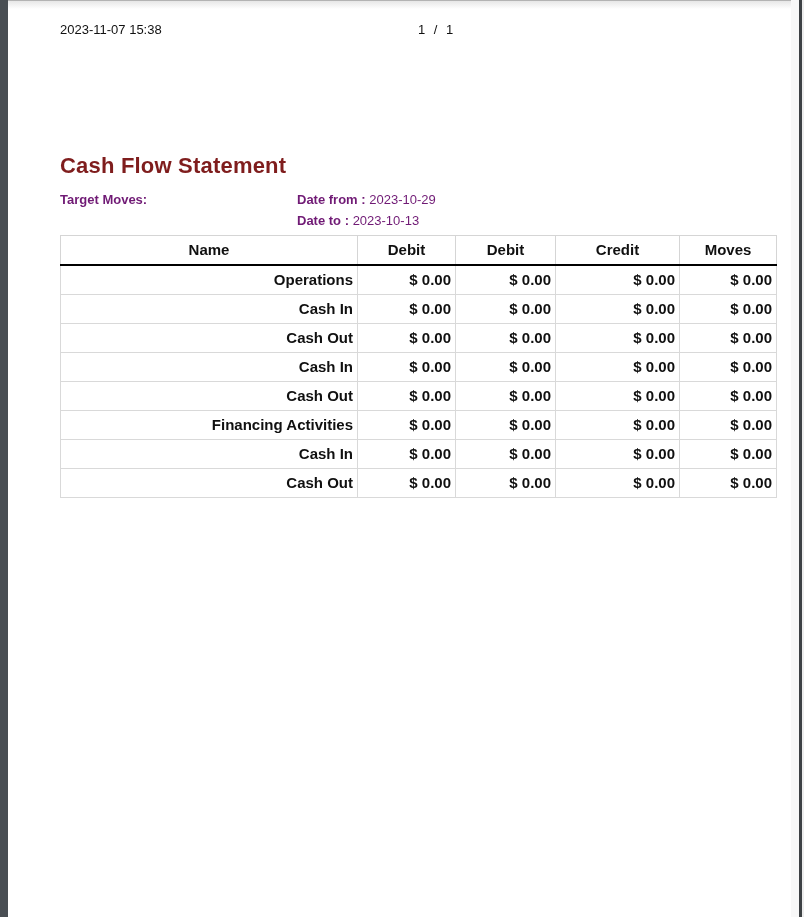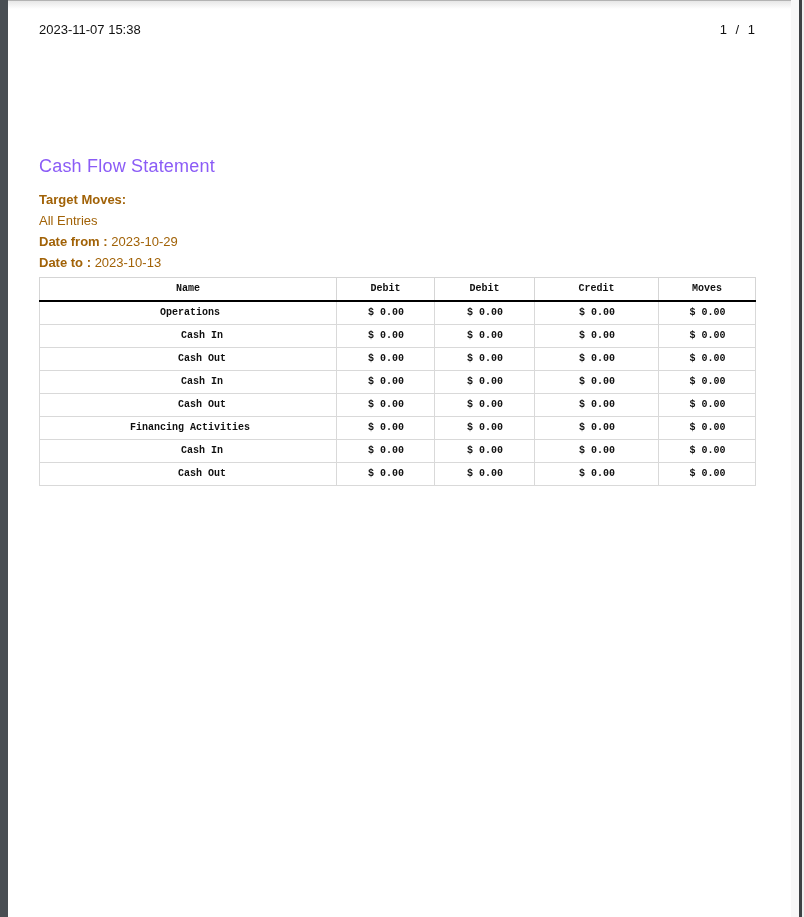--- a/index.html
+++ b/index.html
@@ -31,67 +31,66 @@
     position: absolute; left: 799px; top: 0; width: 3px; height: 917px;
     background: #3d4144;
   }
   .chrome-right-edge {
     position: absolute; left: 802px; top: 0; width: 2px; height: 917px;
     background: #ededed;
   }
 
   
   .content {
-    position: absolute; left: 39px; top: 0; width: 716px;
+    position: absolute; left: 60px; top: 0; width: 716px;
   }
 
   .doc-header {
     display: flex; align-items: baseline;
     padding-top: 22px;
     font-size: 13px; line-height: 16px; color: #111111;
   }
   .doc-header .left  { flex: 1; text-align: left; }
   .doc-header .mid   { flex: 1; text-align: center; }
-  .doc-header .right { flex: 1; text-align: right; word-spacing: 5px; }
+  .doc-header .right { flex: 1; text-align: left; word-spacing: 5px; }
 
   .report-title {
     margin: 112px 0 0 0;
-    font-size: 18px; line-height: 32px;
-    font-weight: 400; color: #8b5cf6;
+    font-size: 22px; line-height: 32px;
+    font-weight: 700; color: #7f1d1d;
     letter-spacing: 0.2px;
   }
 
   .info {
     display: flex;
     margin-top: 7px;
-    font-size: 13px; line-height: 21px; color: #a16207; flex-direction: column;
+    font-size: 13px; line-height: 21px; color: #701a75;
   }
   .info-left { width: 237px; }
   .info b, .info .lbl { font-weight: 700; }
 
   table.report {
     width: 716px;
     margin-top: 4px;
     border-collapse: collapse;
     table-layout: fixed;
-    font-size: 10px;
+    font-size: 15px;
     color: #101010;
-    font-family: Liberation Mono, monospace;
   }
   table.report th {
     border: 1px solid #d5d5d5;
     border-bottom: 2px solid #000000;
     font-weight: 700;
     text-align: center;
     padding: 5px 4px 6px 4px;
   }
   table.report td {
     border: 1px solid #d9d9d9;
     font-weight: 700;
-    text-align: center;
+    text-align: right;
     padding: 5px 4px 6px 5px;
     overflow: hidden; white-space: nowrap;
   }
   table.report td.name-cell { padding-left: 8px; }
   table.report tr.sub td.name-cell { padding-left: 32px; }
 </style>
 </head>
 <body>
 
 <div class="chrome-top"></div>
@@ -105,21 +104,20 @@
   <div class="doc-header">
     <span class="left">2023-11-07 15:38</span>
     <span class="right">1 / 1</span>
   </div>
 
   <h1 class="report-title">Cash Flow Statement</h1>
 
   <div class="info">
     <div class="info-left">
       <div><span class="lbl">Target Moves:</span></div>
-      <div><span>All Entries</span></div>
     </div>
     <div class="info-right">
       <div>
         <span class="lbl">Date from :</span>
         <span>2023-10-29</span>
       </div>
       <div>
         <span class="lbl">Date to :</span>
         <span>2023-10-13</span>
       </div>

